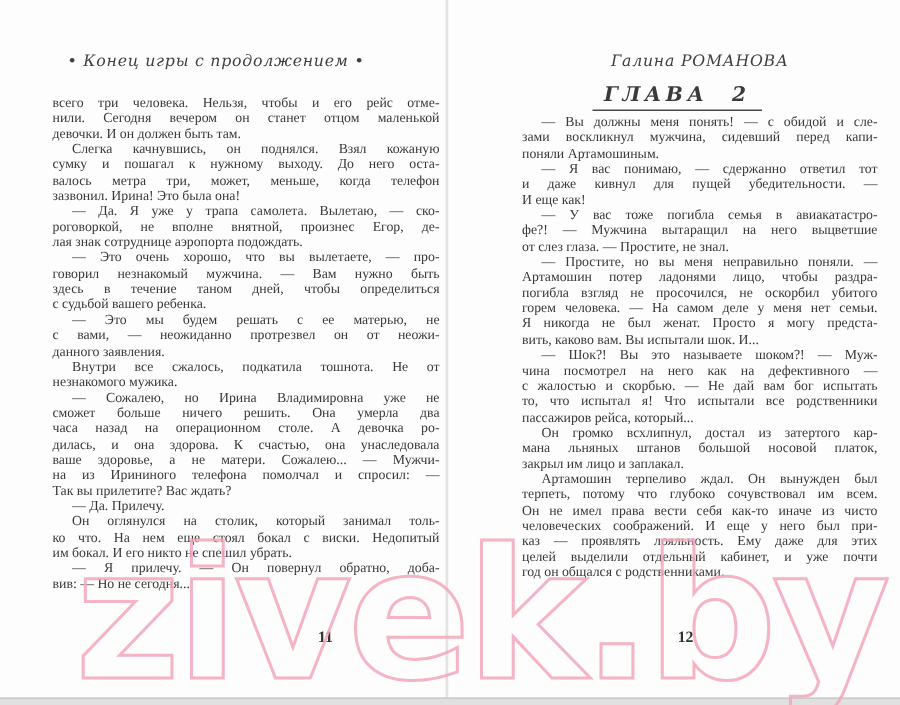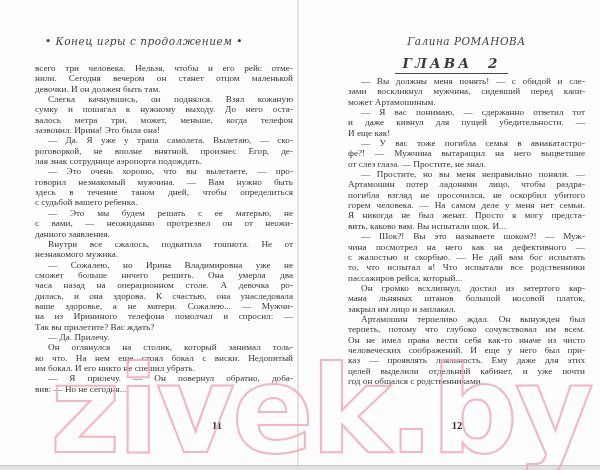--- a/index.html
+++ b/index.html
@@ -104,21 +104,21 @@
   <div class="seam"></div>
 
   <div class="page page-right">
     <div class="running-head rh-right">Галина РОМАНОВА</div>
     <div class="chapter-title">
       <span class="underlined">ГЛАВА 2</span>
     </div>
     <div class="text-col right-col">
         <div class="line ind">— Вы должны меня понять! — с обидой и сле-</div>
         <div class="line">зами воскликнул мужчина, сидевший перед капи-</div>
-        <div class="line end">может Артамошиным.</div>
+        <div class="line end">поняли Артамошиным.</div>
         <div class="line ind">— Я вас понимаю, — сдержанно ответил тот</div>
         <div class="line">и даже кивнул для пущей убедительности. —</div>
         <div class="line end">И еще как!</div>
         <div class="line ind">— У вас тоже погибла семья в авиакатастро-</div>
         <div class="line">фе?! — Мужчина вытаращил на него выцветшие</div>
         <div class="line end">от слез глаза. — Простите, не знал.</div>
         <div class="line ind">— Простите, но вы меня неправильно поняли. —</div>
         <div class="line">Артамошин потер ладонями лицо, чтобы раздра-</div>
         <div class="line">погибла взгляд не просочился, не оскорбил убитого</div>
         <div class="line">горем человека. — На самом деле у меня нет семьи.</div>

